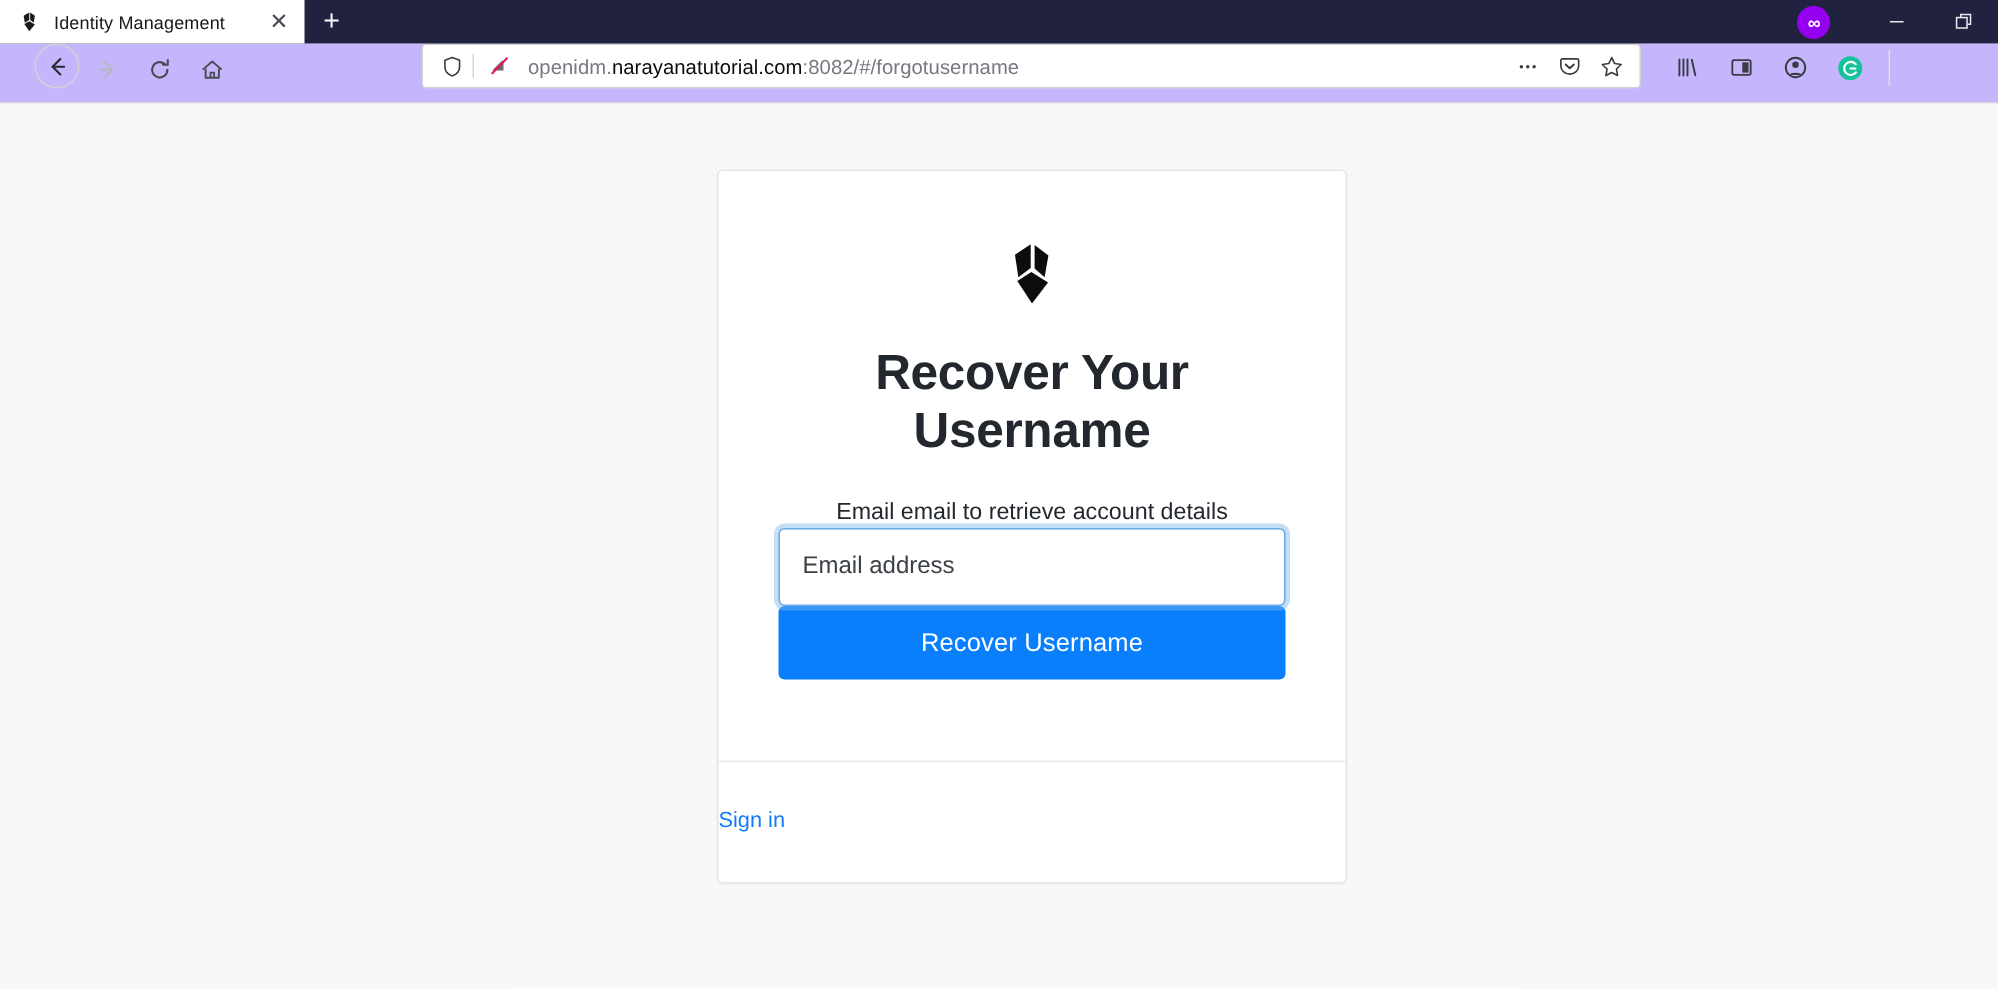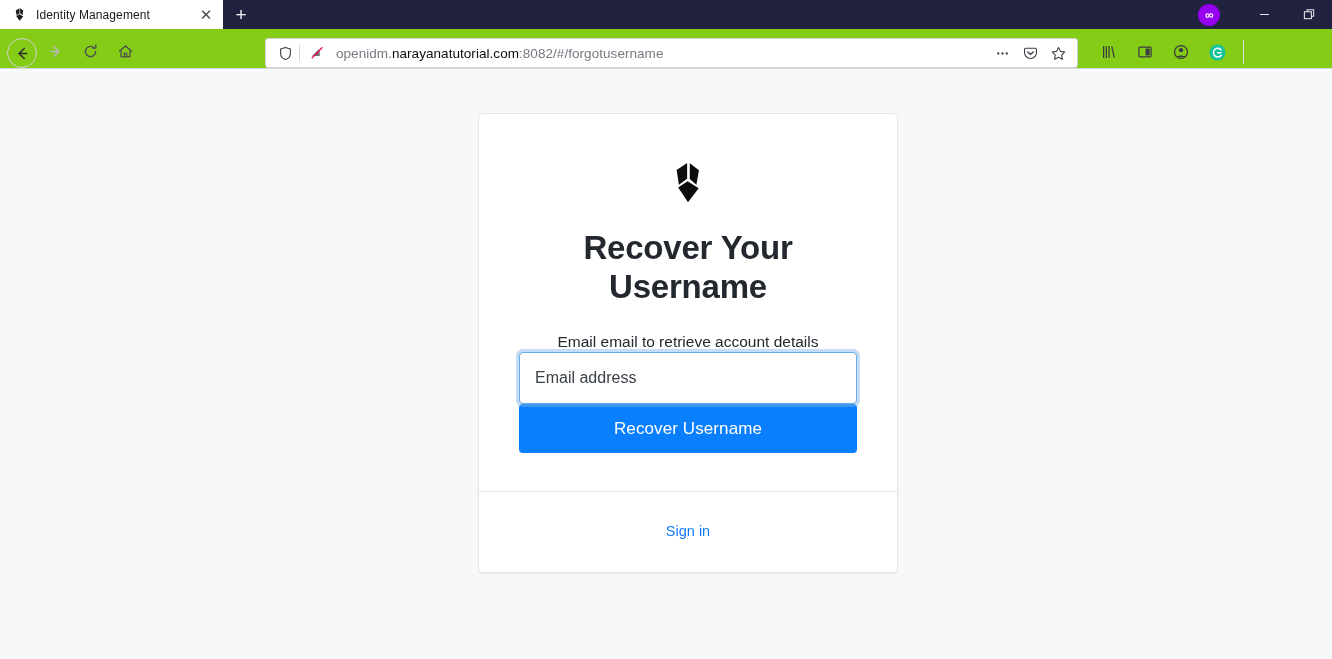--- a/index.html
+++ b/index.html
@@ -25,21 +25,21 @@
   
   .tabstrip {
     height: 29px;
     background: #20223f;
     display: flex;
     align-items: flex-end;
     position: relative;
     flex: 0 0 29px;
   }
   .tab {
-    width: 223px;
+    width: 203px;
     height: 29px;
     background: #ffffff;
     display: flex;
     align-items: center;
     padding: 0 8px 0 12px;
     gap: 9px;
     position: relative;
   }
   .tab-favicon {
     width: 15px;
@@ -105,24 +105,24 @@
   .winbtn {
     width: 45px; height: 29px;
     display: flex; align-items: center; justify-content: center;
     cursor: pointer;
   }
 
   
   .navbar {
     height: 40px;
     flex: 0 0 40px;
-    background: #84cc16;
-    display: flex;
-    align-items: flex-end;
-    padding: 0 4px;
+    background: #c4b5fd;
+    display: flex;
+    align-items: flex-start;
+    padding: 0 20px;
     gap: 1px;
     border-bottom: 1px solid #d8d8dc;
   }
   .navbtn {
     width: 34px; height: 34px;
     display: flex; align-items: center; justify-content: center;
     border-radius: 4px;
     cursor: pointer;
     flex: 0 0 34px;
   }
@@ -250,21 +250,22 @@
     color: #ffffff;
     font-size: 17px;
     font-family: "Liberation Sans", sans-serif;
     cursor: pointer;
     letter-spacing: .1px;
   }
 
   .card-footer {
     border-top: 1px solid #e6e8ea;
     padding: 30px 0 32px 0;
-    text-align: center;
+    text-align: left;
+    margin-top: 16px;
   }
   .signin-link {
     font-size: 14.5px;
     color: #107bfb;
     text-decoration: none;
     cursor: pointer;
   }
 </style>
 </head>
 <body>

